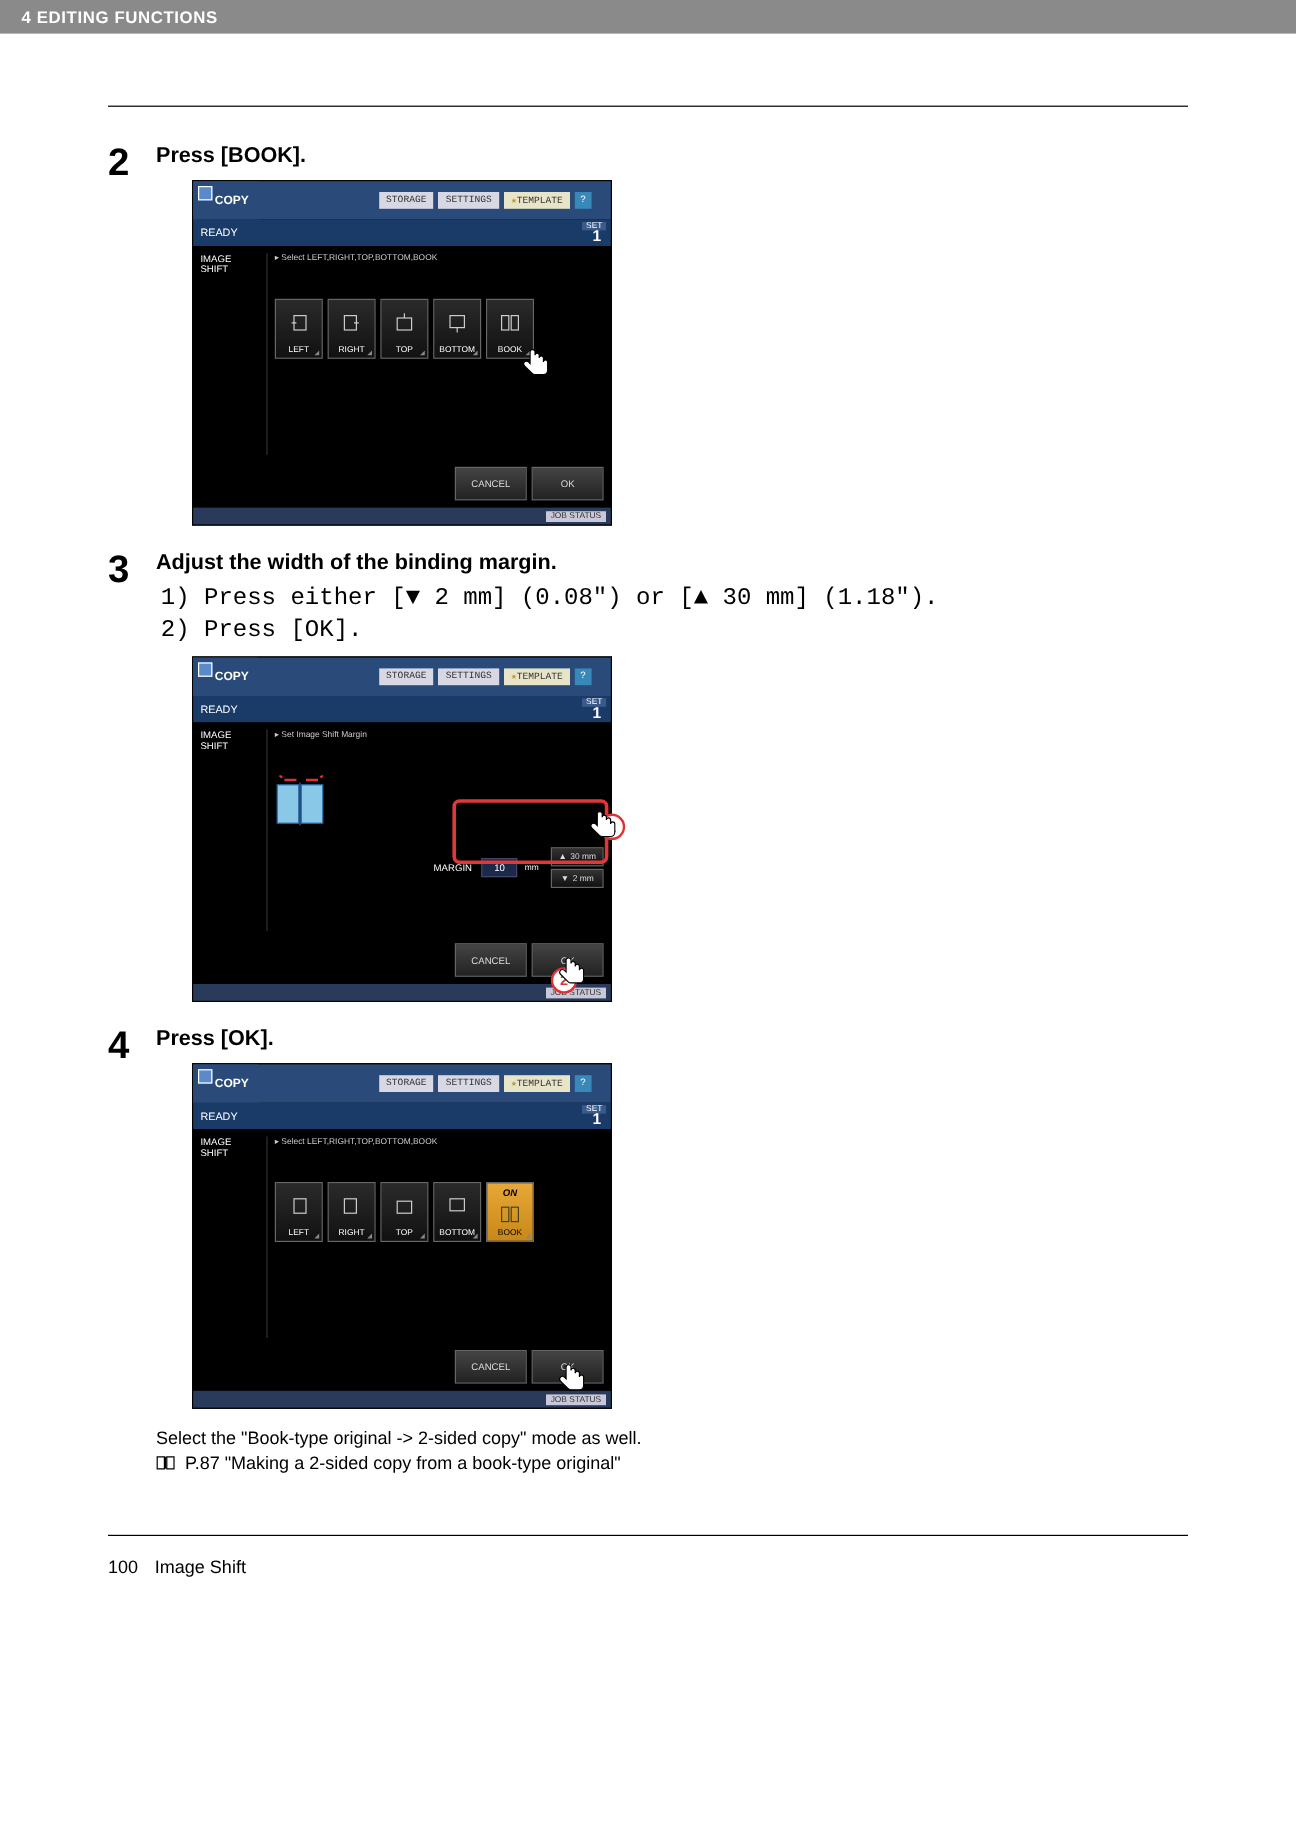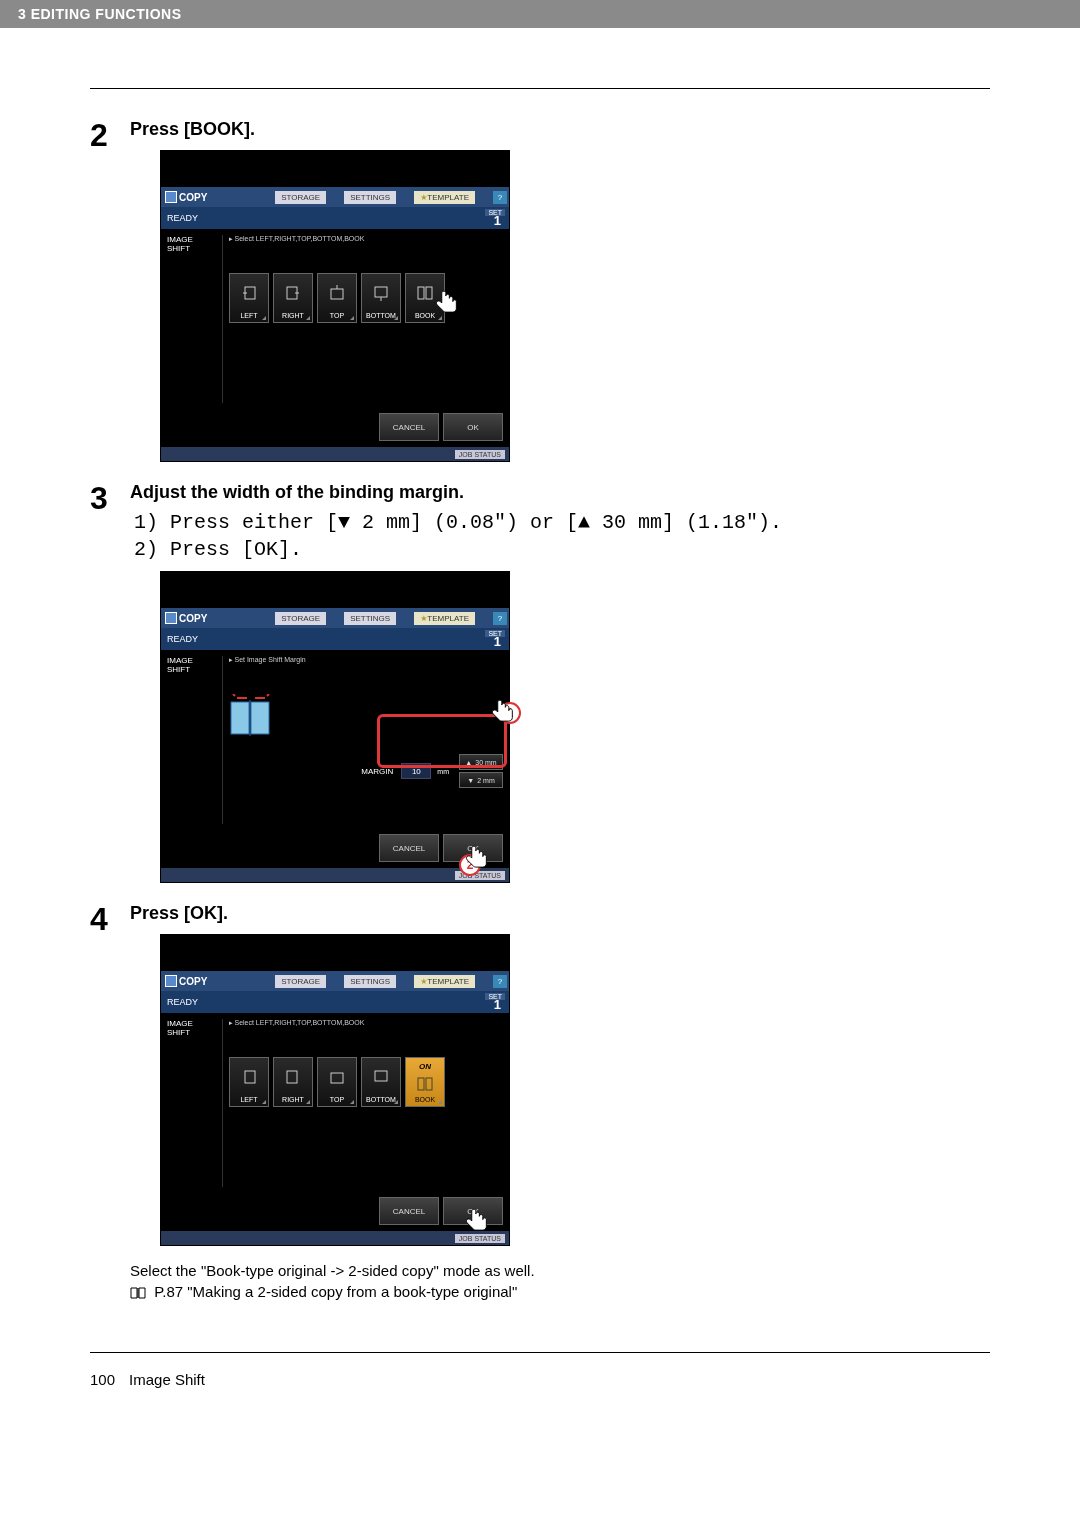--- a/index.html
+++ b/index.html
@@ -11,24 +11,24 @@
   .step-num { font-size: 32px; font-weight: bold; width: 40px; flex-shrink: 0; line-height: 1; }
   .step-body { flex: 1; }
   .step-title { font-size: 18px; font-weight: bold; margin-bottom: 8px; }
   .step-sub { font-size: 20px; margin-bottom: 4px; padding-left: 4px; font-family: Liberation Mono, monospace; }
   .note { font-size: 15px; margin-top: 16px; margin-bottom: 4px; }
   .note-ref { font-size: 15px; }
   .book-icon-inline { display: inline-block; vertical-align: middle; margin-right: 4px; }
 
   
   .device { width: 350px; border: 1px solid #000; background: #000; margin-left: 30px; margin-top: 10px; position: relative; }
-  .dev-topbar { background: #2a4a7a; display: flex; align-items: center; height: 20px; font-size: 10px; color: #fff; margin-top: 36px; }
+  .dev-topbar { background: #2a4a7a; display: flex; align-items: center; height: 32px; font-size: 10px; color: #fff; }
   .dev-copy { background: #2a4a7a; color: #fff; font-weight: bold; padding: 0 8px 0 18px; display:flex; align-items:center; height:100%; position:relative; }
   .dev-copy::before { content:""; position:absolute; left:4px; top:4px; width:10px; height:10px; background:#5a8aca; border:1px solid #fff; }
-  .dev-tabs { display: flex; margin-left: auto; gap: 18px; padding-right: 2px; }
+  .dev-tabs { display: flex; margin-left: auto; gap: 4px; padding-right: 16px; font-family: Liberation Mono, monospace; }
   .dev-tab { background: #d8d8e4; color: #333; font-size: 8px; padding: 2px 6px; }
   .dev-tab.tmpl { background: #e8e4c8; }
   .dev-tab.help { background: #3888b8; color:#fff; width:14px; text-align:center; padding:2px 0; }
   .dev-status { background: #1a3a68; color: #fff; font-size: 9px; display: flex; align-items: center; height: 22px; padding: 0 6px; position:relative; }
   .dev-set { position:absolute; right:4px; top:2px; font-size:7px; background:#3a5a8a; padding:0 3px; }
   .dev-count { position:absolute; right:8px; bottom:1px; font-size:13px; color:#fff; font-weight:bold; }
   .dev-main { background: #000; color: #fff; font-size: 8px; min-height: 180px; padding: 6px; position:relative; display:flex; }
   .dev-left-col { width:56px; font-size:8px; border-right:1px solid #333; padding-right:4px; }
   .dev-right-col { flex:1; padding-left:6px; }
   .dev-hint { font-size:7px; color:#ccc; margin-bottom:30px; }
@@ -61,21 +61,21 @@
   .hand-cursor svg { width:100%; height:100%; }
 
   .footer { border-top: 1px solid #000; margin: 0 90px; padding-top: 18px; padding-bottom: 30px; font-size: 15px; display:flex; gap:14px; }
   .footer .pagenum { }
 
   .star { color:#b89838; }
 </style>
 </head>
 <body>
 
-<div class="header-bar">3  EDITING FUNCTIONS</div>
+<div class="header-bar">4  EDITING FUNCTIONS</div>
 
 <div class="content">
   <div class="hr"></div>
 
   <div class="step">
     <div class="step-num">2</div>
     <div class="step-body">
       <div class="step-title">Press [BOOK].</div>
 
       <div class="device">

